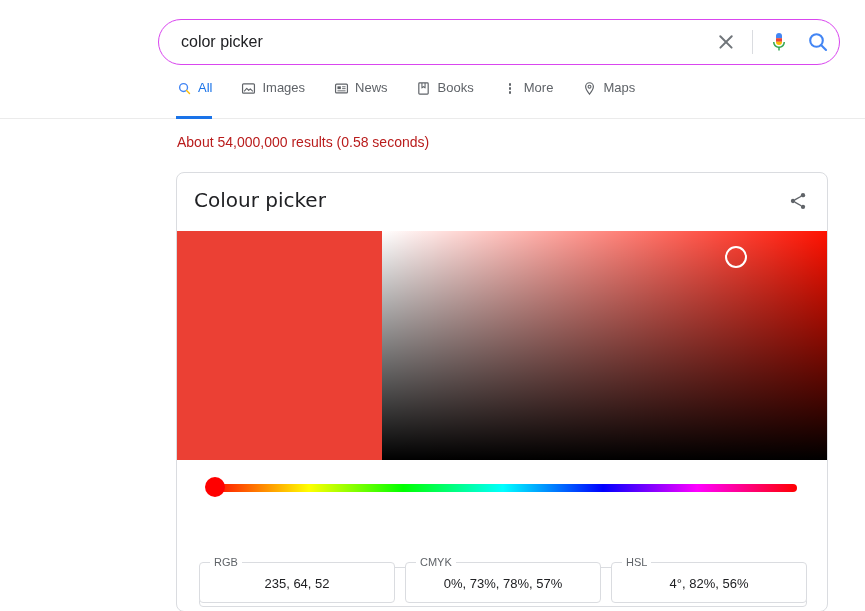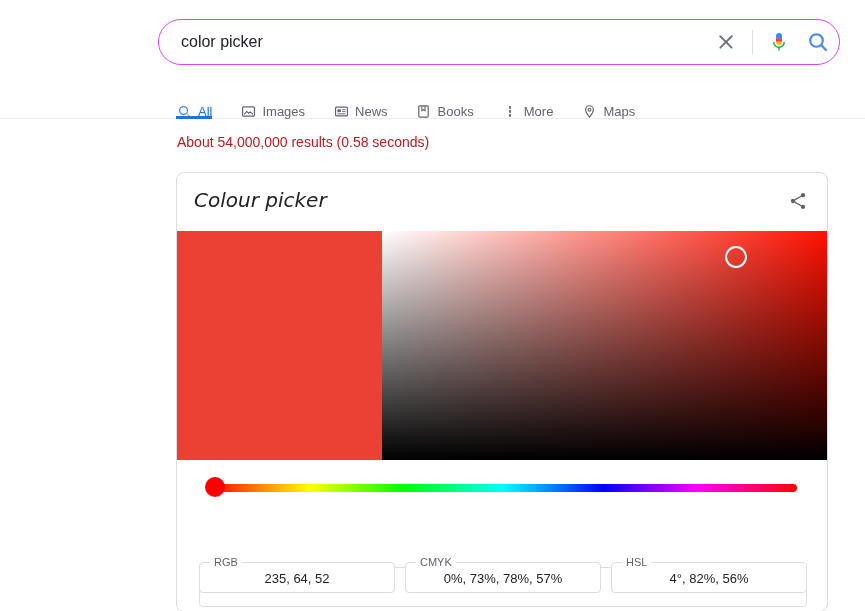--- a/index.html
+++ b/index.html
@@ -59,21 +59,21 @@
   .pad-right { padding-right: 8px; }
 
   
   .navbar {
     position: absolute; left: 0; top: 80px;
     width: 865px; height: 39px;
     border-bottom: 1px solid #ebebeb;
   }
   .tabs { position: absolute; left: 176px; top: 0; display: flex; height: 39px; }
   .tab {
-    display: flex; align-items: flex-end; gap: 6px;
+    display: flex; align-items: flex-start; gap: 6px;
     height: 39px; padding: 0 14px;
     font-size: 13px; color: #5f6368;
     cursor: pointer; position: relative; white-space: nowrap;
   }
   .tab:first-child { padding-left: 0; }
   .tab.active { color: #1a73e8; }
   .tab.active::after {
     content: ""; position: absolute;
     left: 0; right: 14px; bottom: 0; height: 3px;
     background: #1a73e8;
@@ -115,21 +115,20 @@
   }
   .card-head {
     position: relative; height: 55px;
     display: flex; align-items: center;
   }
   .card-title {
     position: absolute; left: 17px; top: 15px;
     font-size: 20px; color: #202124;
     font-family: "DejaVu Sans", sans-serif;
     font-weight: 400;
-    font-style: italic;
   }
   .share-btn {
     position: absolute; right: 12px; top: 11px;
     width: 34px; height: 34px;
     display: flex; align-items: center; justify-content: center;
     border: none; background: transparent; cursor: pointer;
   }
 
   
   .picker-row {
@@ -178,21 +177,21 @@
   
   .hex-field {
     position: absolute; left: 22px; top: 339px;
     width: 608px; height: 40px;
   }
   .small-row {
     position: absolute; left: 22px; top: 389px;
     width: 608px; height: 41px;
     display: flex; gap: 10px;
   }
-  .small-row .field { flex: 1; height: 31px; }
+  .small-row .field { flex: 1; height: 41px; }
 
   .field {
     position: relative;
     border: 1px solid #dadce0;
     border-radius: 4px;
     background: #fff;
     cursor: text;
   }
   .field-label {
     position: absolute; top: -7px;

